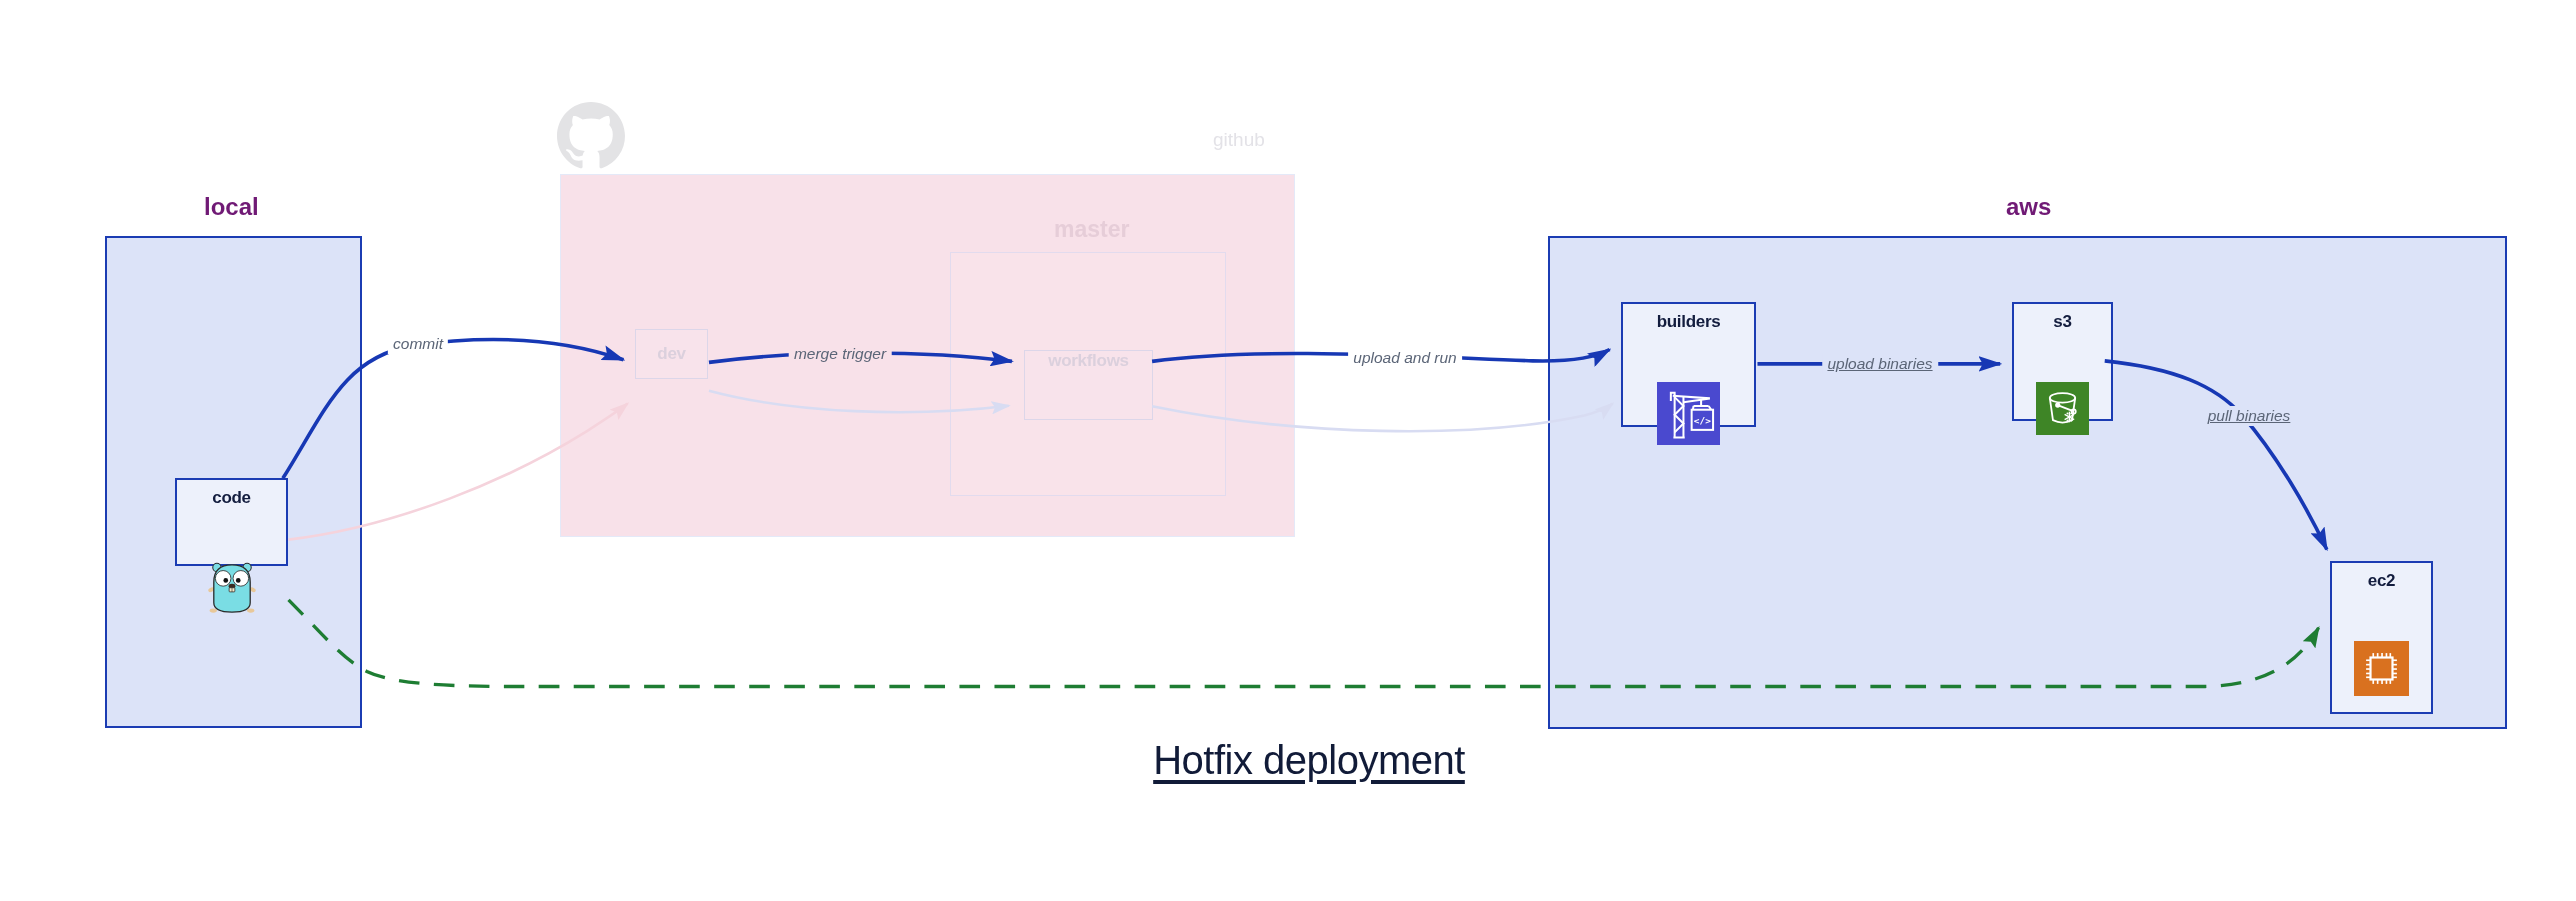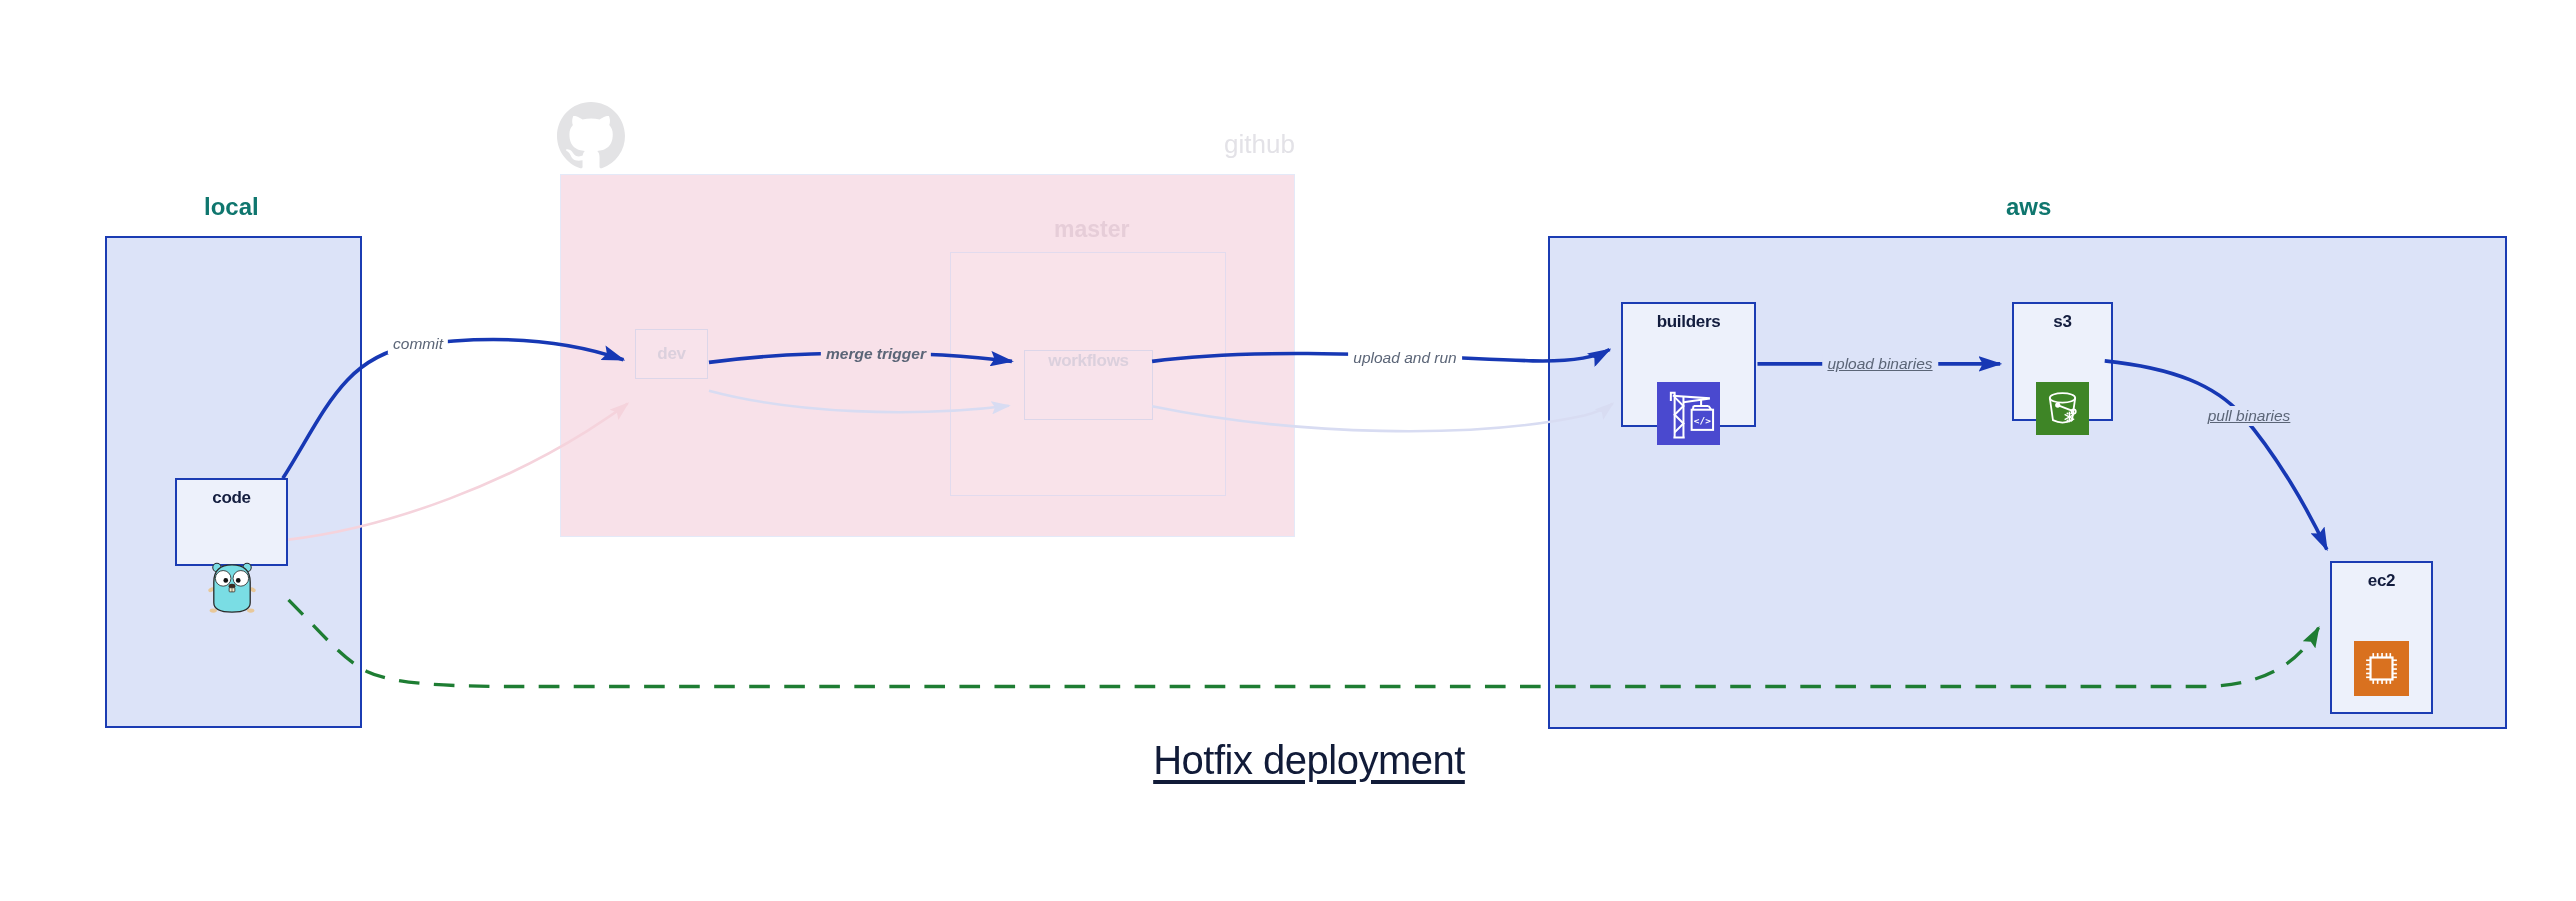--- a/index.html
+++ b/index.html
@@ -4,36 +4,36 @@
 <style>
   html,body{margin:0;padding:0;}
   body{
     width:2604px;height:902px;position:relative;background:#ffffff;
     font-family:"Liberation Sans","DejaVu Sans",sans-serif;overflow:hidden;
   }
   .container{position:absolute;box-sizing:border-box;}
   .c-blue{background:#dce3f8;border:2.1px solid #1b3cb3;}
   .c-pink{background:#f8e1e9;border:1.5px solid #e4e9f8;}
   .c-master{background:#f9e3ea;border:1.5px solid #e2dbee;}
-  .ctr-label{position:absolute;font-weight:600;color:#0f766e;font-size:24px;white-space:nowrap;}
+  .ctr-label{position:absolute;font-weight:600;color:#701a75;font-size:24px;white-space:nowrap;}
   .node{position:absolute;box-sizing:border-box;display:flex;flex-direction:column;align-items:center;}
   .n-blue{background:#edf1fb;border:2.1px solid #1b3cb3;gap:44px;}
   .n-faded{background:#f8e3eb;border:1.5px solid #dcd6e9;}
   .node-label{font-weight:700;font-size:17px;color:#131d3e;margin-top:8.2px;letter-spacing:-0.3px;}
   .node-label.faded{color:#dbd0dd;}
   .node-icon{margin-top:6.2px;}
   svg.overlay{position:absolute;left:0;top:0;z-index:5;pointer-events:none;}
   .edge-label{
     position:absolute;z-index:6;transform:translate(-50%,-50%);
     font-style:italic;font-size:15.5px;color:#5b6577;padding:1px 5.2px;white-space:nowrap;
   }
   .bg-white{background:#ffffff;}
   .bg-pink{background:#f8e1e9;}
   .bg-blue{background:#dce3f8;text-decoration:underline;}
-  .gh-label{position:absolute;font-size:26px;font-weight:500;color:#e3e2e7;margin-left:11px;}
+  .gh-label{position:absolute;font-size:19px;font-weight:500;color:#e3e2e7;}
   .master-label{position:absolute;font-size:23px;font-weight:600;color:#e6cdd8;}
   .title{
     position:absolute;left:1309px;top:738px;transform:translateX(-50%);
     font-size:40px;font-weight:500;color:#111b38;letter-spacing:-0.5px;white-space:nowrap;
     text-decoration:underline;text-decoration-thickness:3.6px;text-underline-offset:6.2px;
   }
 </style>
 </head>
 <body>
 
@@ -183,19 +183,19 @@
   <path d="M 549 928 C 630 800 665 695 800 670 C 980 645 1115 665 1210 698" stroke="#1738b4" stroke-width="7" fill="none" marker-end="url(#ah-blue)"></path>
   <path d="M 1376 703 C 1560 678 1800 680 1964 701" stroke="#1738b4" stroke-width="7" fill="none" marker-end="url(#ah-blue)"></path>
   <path d="M 2236 701 C 2450 672 2750 692 2975 700 C 3058 702 3103 690 3124 678" stroke="#1738b4" stroke-width="7" fill="none" marker-end="url(#ah-blue)"></path>
   <path d="M 3411 706 L 3882 706" stroke="#1738b4" stroke-width="7" fill="none" marker-end="url(#ah-blue)"></path>
   <path d="M 4085 700 C 4220 714 4300 748 4352 806 C 4420 884 4480 990 4516 1066" stroke="#1738b4" stroke-width="7" fill="none" marker-end="url(#ah-blue)"></path>
 
   <path d="M 560 1164 C 640 1245 662 1275 712 1303 C 780 1336 940 1332 1150 1332 L 4280 1332 C 4390 1330 4460 1290 4500 1218" stroke="#1e7d33" stroke-width="6.5" fill="none" stroke-dasharray="40 28" marker-end="url(#ah-green)"></path>
 </svg>
 
 <div class="edge-label bg-white" style="left:418px;top:344px;">commit</div>
-<div class="edge-label bg-pink" style="left:876px;top:354px;font-weight:bold;">merge trigger</div>
+<div class="edge-label bg-pink" style="left:840px;top:354px;">merge trigger</div>
 <div class="edge-label bg-white" style="left:1405px;top:358px;">upload and run</div>
 <div class="edge-label bg-blue" style="left:1880px;top:364px;">upload binaries</div>
 <div class="edge-label bg-blue" style="left:2249px;top:416px;">pull binaries</div>
 
 <div class="title">Hotfix deployment</div>
 
 
 </body></html>

